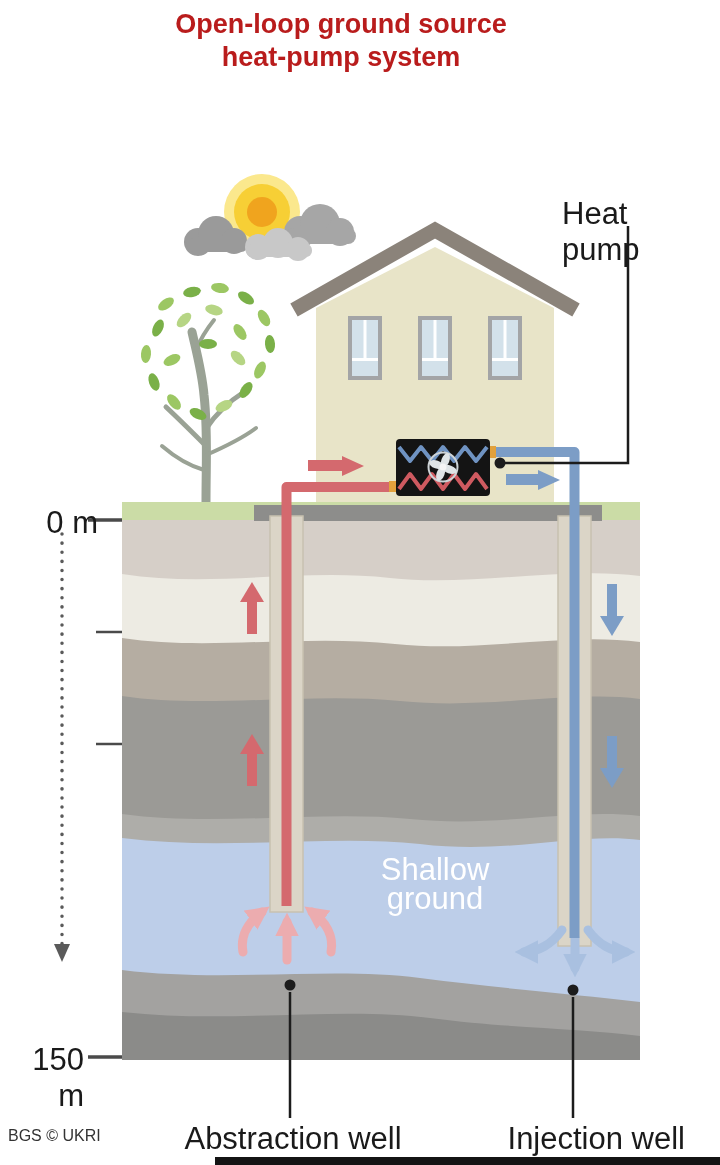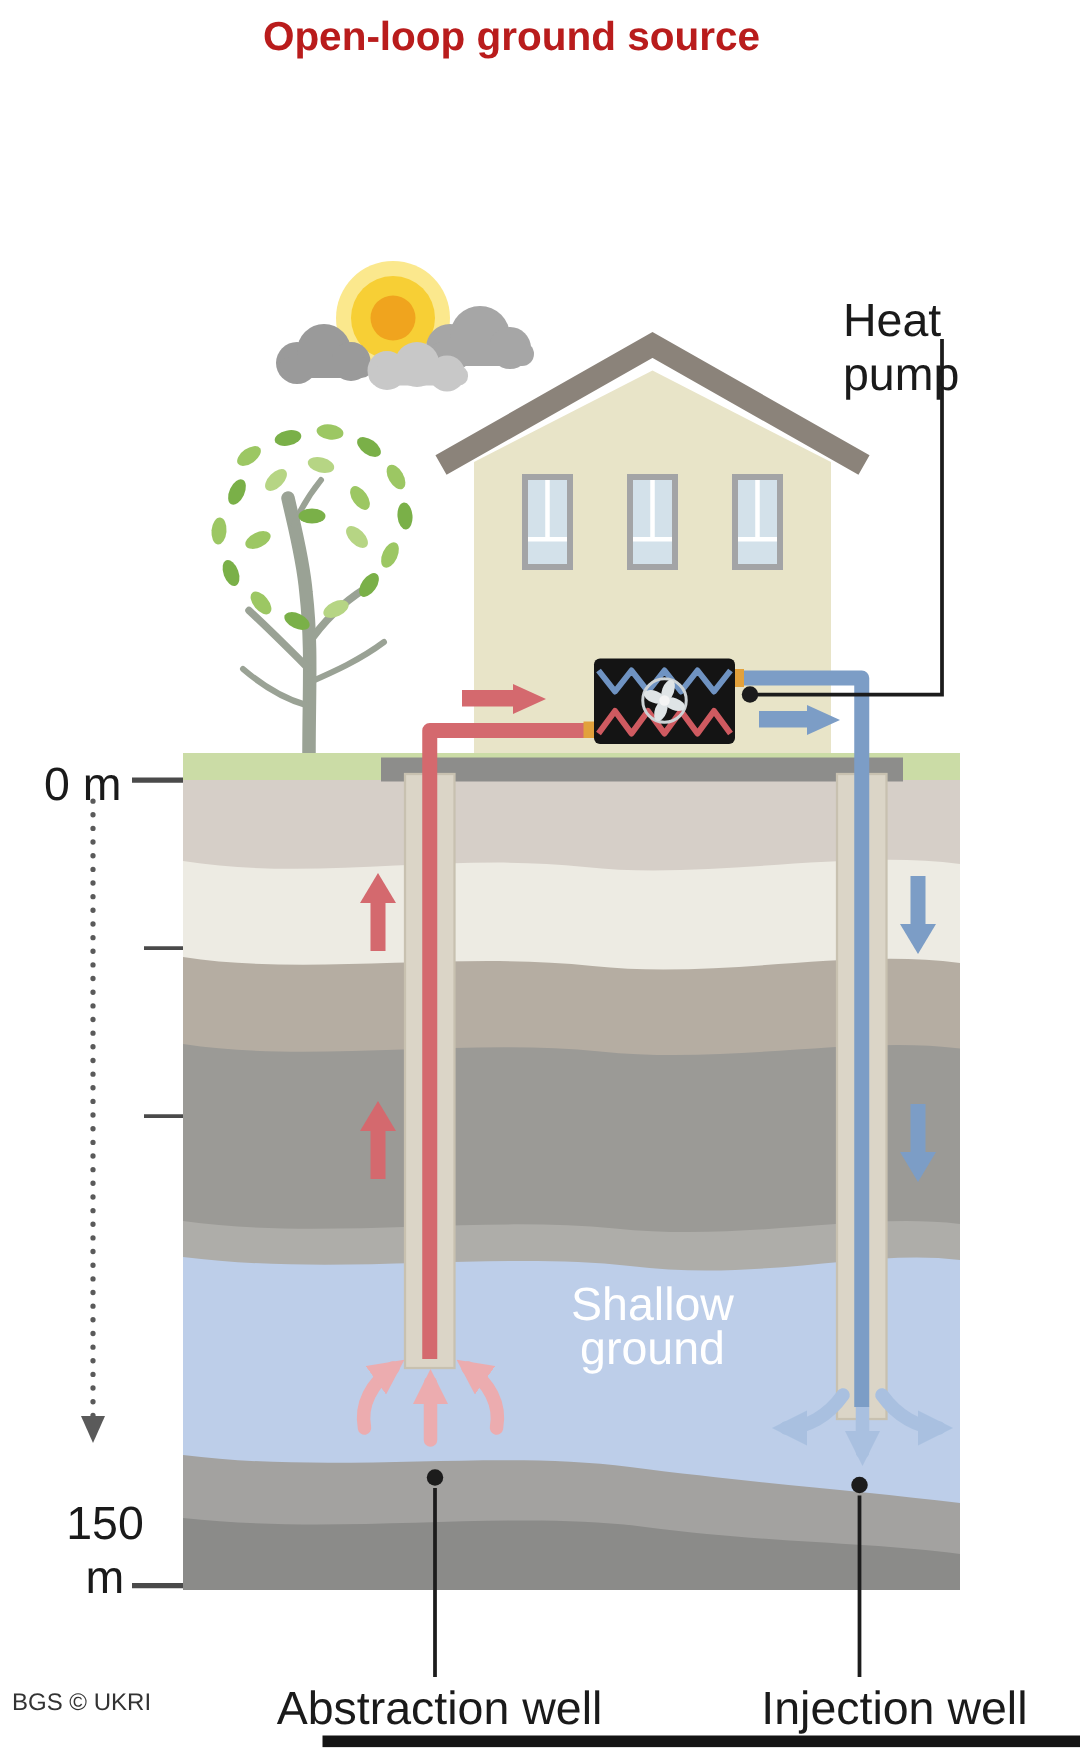--- a/index.html
+++ b/index.html
@@ -3,36 +3,37 @@
 <meta charset="utf-8">
 <style>
   html,body{margin:0;padding:0;background:#fff;}
   .page{position:relative;width:720px;height:1165px;background:#ffffff;overflow:hidden;
         font-family:"Liberation Sans",sans-serif;color:#1a1a1a;}
   .abs{position:absolute;}
   #title{left:0;top:8px;width:640px;text-align:center;font-size:27px;font-weight:700;
          color:#b91c1c;line-height:1.22;margin-left:21px;}
   .lbl{font-size:31px;color:#1a1a1a;}
   #heatpump-label{left:562px;top:196px;width:150px;}
-  #depth-top{left:11px;top:505px;width:70px;text-align:right;}
-  #depth-bottom{left:0px;top:998px;width:84px;text-align:center;padding-left:28px;}
+  #depth-top{left:28px;top:505px;width:70px;text-align:right;}
+  #depth-bottom{left:0px;top:1042px;width:84px;text-align:right;}
   #aquifer-label{left:330px;top:855px;width:210px;text-align:center;color:#ffffff;line-height:29px;}
   #abstraction-label{left:178px;top:1121px;width:230px;text-align:center;}
   #injection-label{left:455px;top:1121px;width:230px;text-align:right;}
   #credit{left:8px;top:1127px;font-size:16px;color:#333;}
   #bottom-strip{left:215px;top:1157px;width:505px;height:8px;background:#141414;}
   svg{position:absolute;left:0;top:0;}
 </style>
 </head>
 <body>
 
 <div class="page">
 
   <div class="abs" id="title">
     <div>Open-loop ground source</div>
+    <div>heat-pump system</div>
   </div>
 
   <svg width="720" height="1165" viewBox="0 0 720 1165">
     <defs>
       <marker id="mRed" viewBox="0 0 10 10" refX="6" refY="5" markerWidth="2.6" markerHeight="2.6" orient="auto">
         <path d="M0,0 L10,5 L0,10 Z" fill="#ecacaf"></path>
       </marker>
       <marker id="mBlue" viewBox="0 0 10 10" refX="6" refY="5" markerWidth="2.6" markerHeight="2.6" orient="auto">
         <path d="M0,0 L10,5 L0,10 Z" fill="#a9c0e0"></path>
       </marker>

